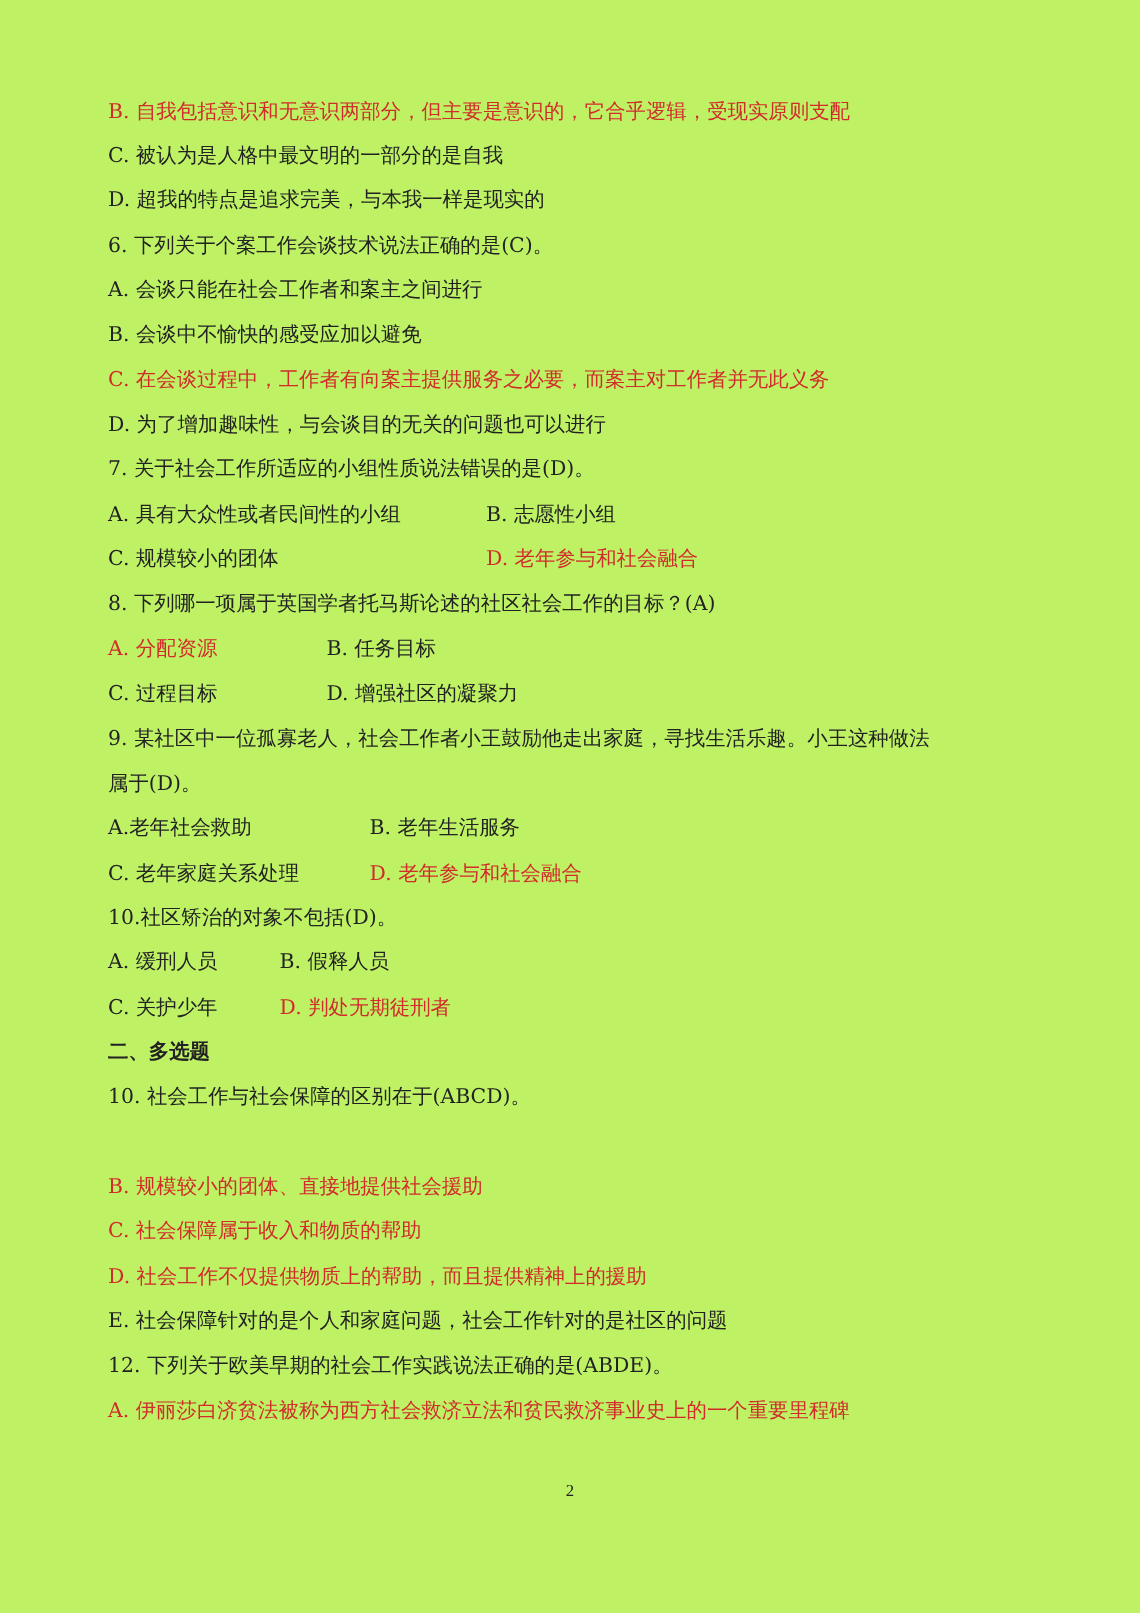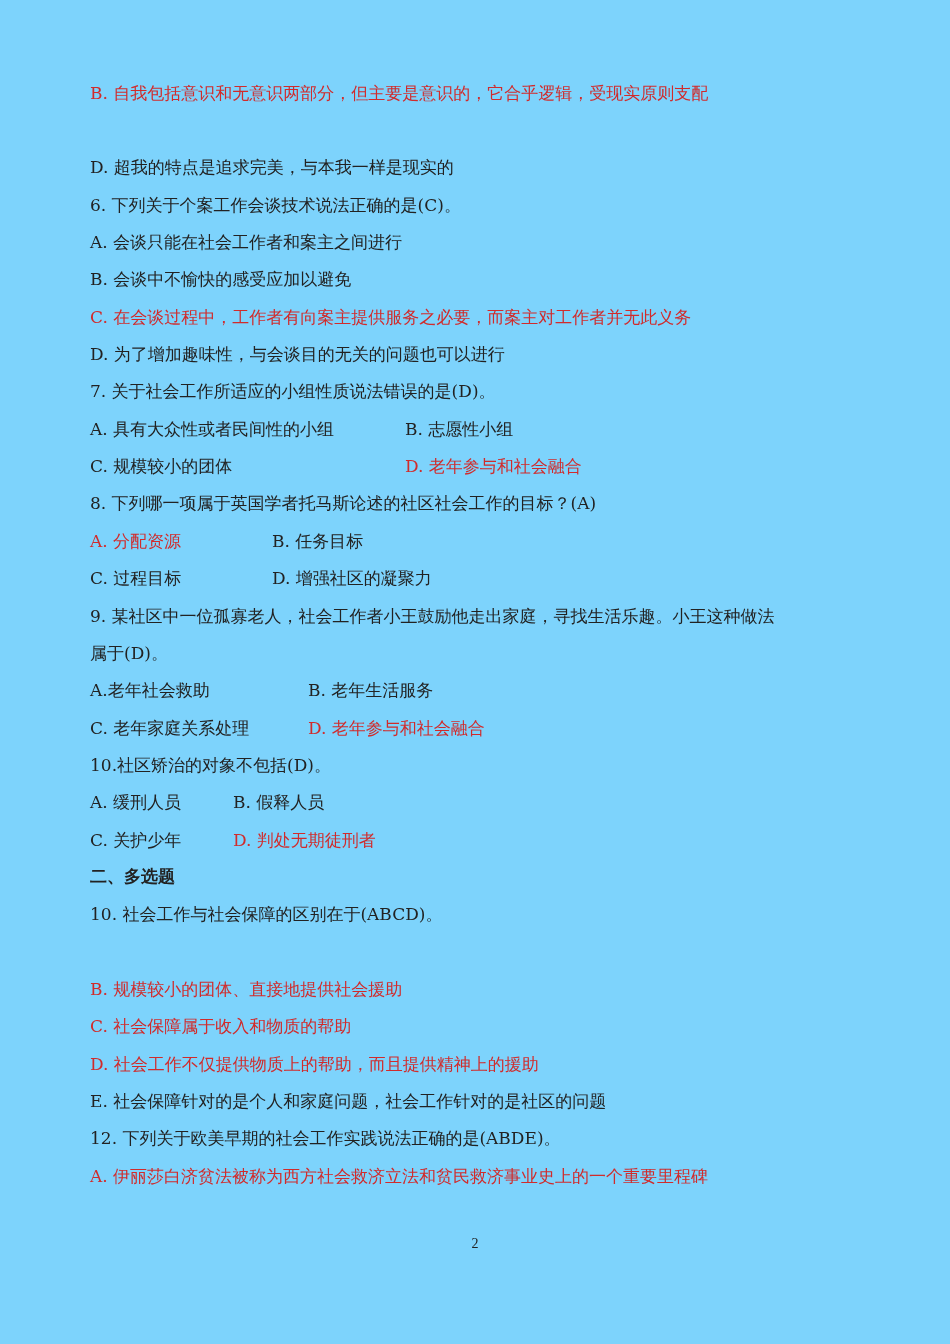--- a/index.html
+++ b/index.html
@@ -1,32 +1,33 @@
 <!DOCTYPE html>
 <html><head>
 <meta charset="utf-8">
 <style>
   html, body { margin: 0; padding: 0; background: #ffffff; }
   body { width: 950px; height: 1344px; position: relative; overflow: hidden;
          font-family: "DejaVu Serif", "Liberation Serif", serif; color: #222222; }
-  .page { position: absolute; left: 0; top: 0; width: 950px; height: 1344px; background: #7dd3fc; }
+  .page { position: absolute; left: 0; top: 0; width: 950px; height: 1344px; background: #bef264; }
   .line { position: absolute; left: 90px; font-size: 17px; line-height: 24px; white-space: nowrap; }
   .red { color: #d12b2b; }
   .black { color: #222222; }
   .bold { font-weight: bold; font-family: Liberation Serif, serif; }
   .seg { position: absolute; top: 0; white-space: nowrap; }
   .pagenum { position: absolute; top: 1236px; left: 0; width: 950px; text-align: center;
              font-size: 14px; font-family: "Liberation Serif", serif; color: #222; }
 </style>
 </head>
 <body>
 
 <div class="page">
 
   <div class="line red" style="top:81px">B. 自我包括意识和无意识两部分，但主要是意识的，它合乎逻辑，受现实原则支配</div>
+  <div class="line black" style="top:118px">C. 被认为是人格中最文明的一部分的是自我</div>
   <div class="line black" style="top:155px">D. 超我的特点是追求完美，与本我一样是现实的</div>
 
   <div class="line black" style="top:193px">6. 下列关于个案工作会谈技术说法正确的是(C)。</div>
   <div class="line black" style="top:230px">A. 会谈只能在社会工作者和案主之间进行</div>
   <div class="line black" style="top:267px">B. 会谈中不愉快的感受应加以避免</div>
   <div class="line red" style="top:305px">C. 在会谈过程中，工作者有向案主提供服务之必要，而案主对工作者并无此义务</div>
   <div class="line black" style="top:342px">D. 为了增加趣味性，与会谈目的无关的问题也可以进行</div>
 
   <div class="line black" style="top:379px">7. 关于社会工作所适应的小组性质说法错误的是(D)。</div>
   <div class="line" style="top:417px; width:760px; height:24px">

